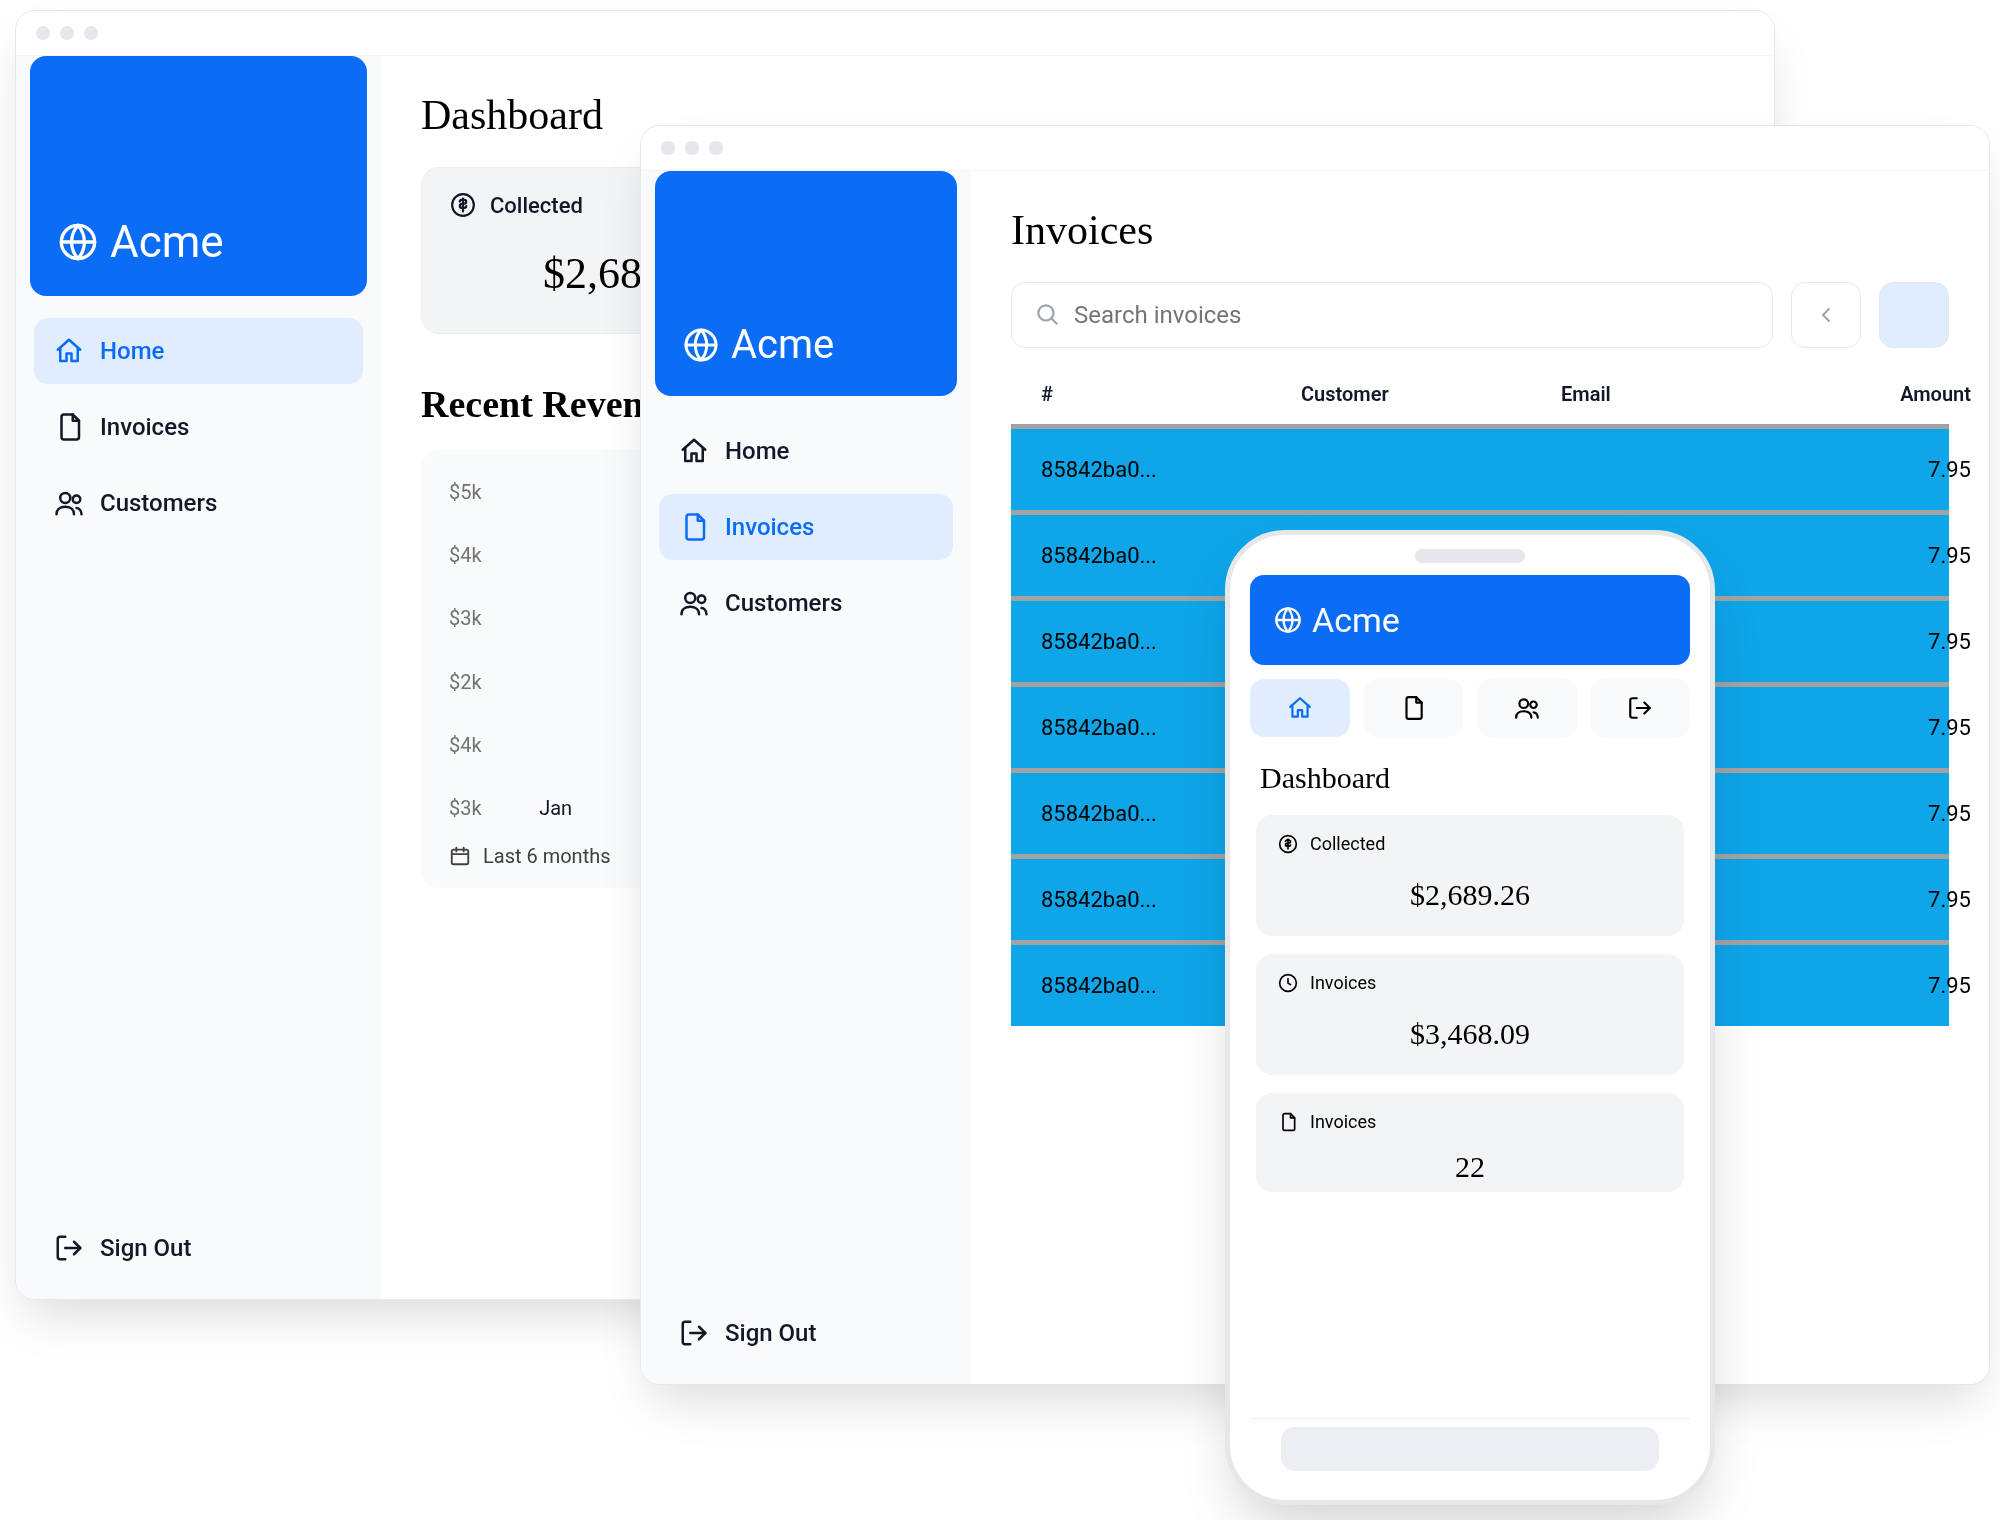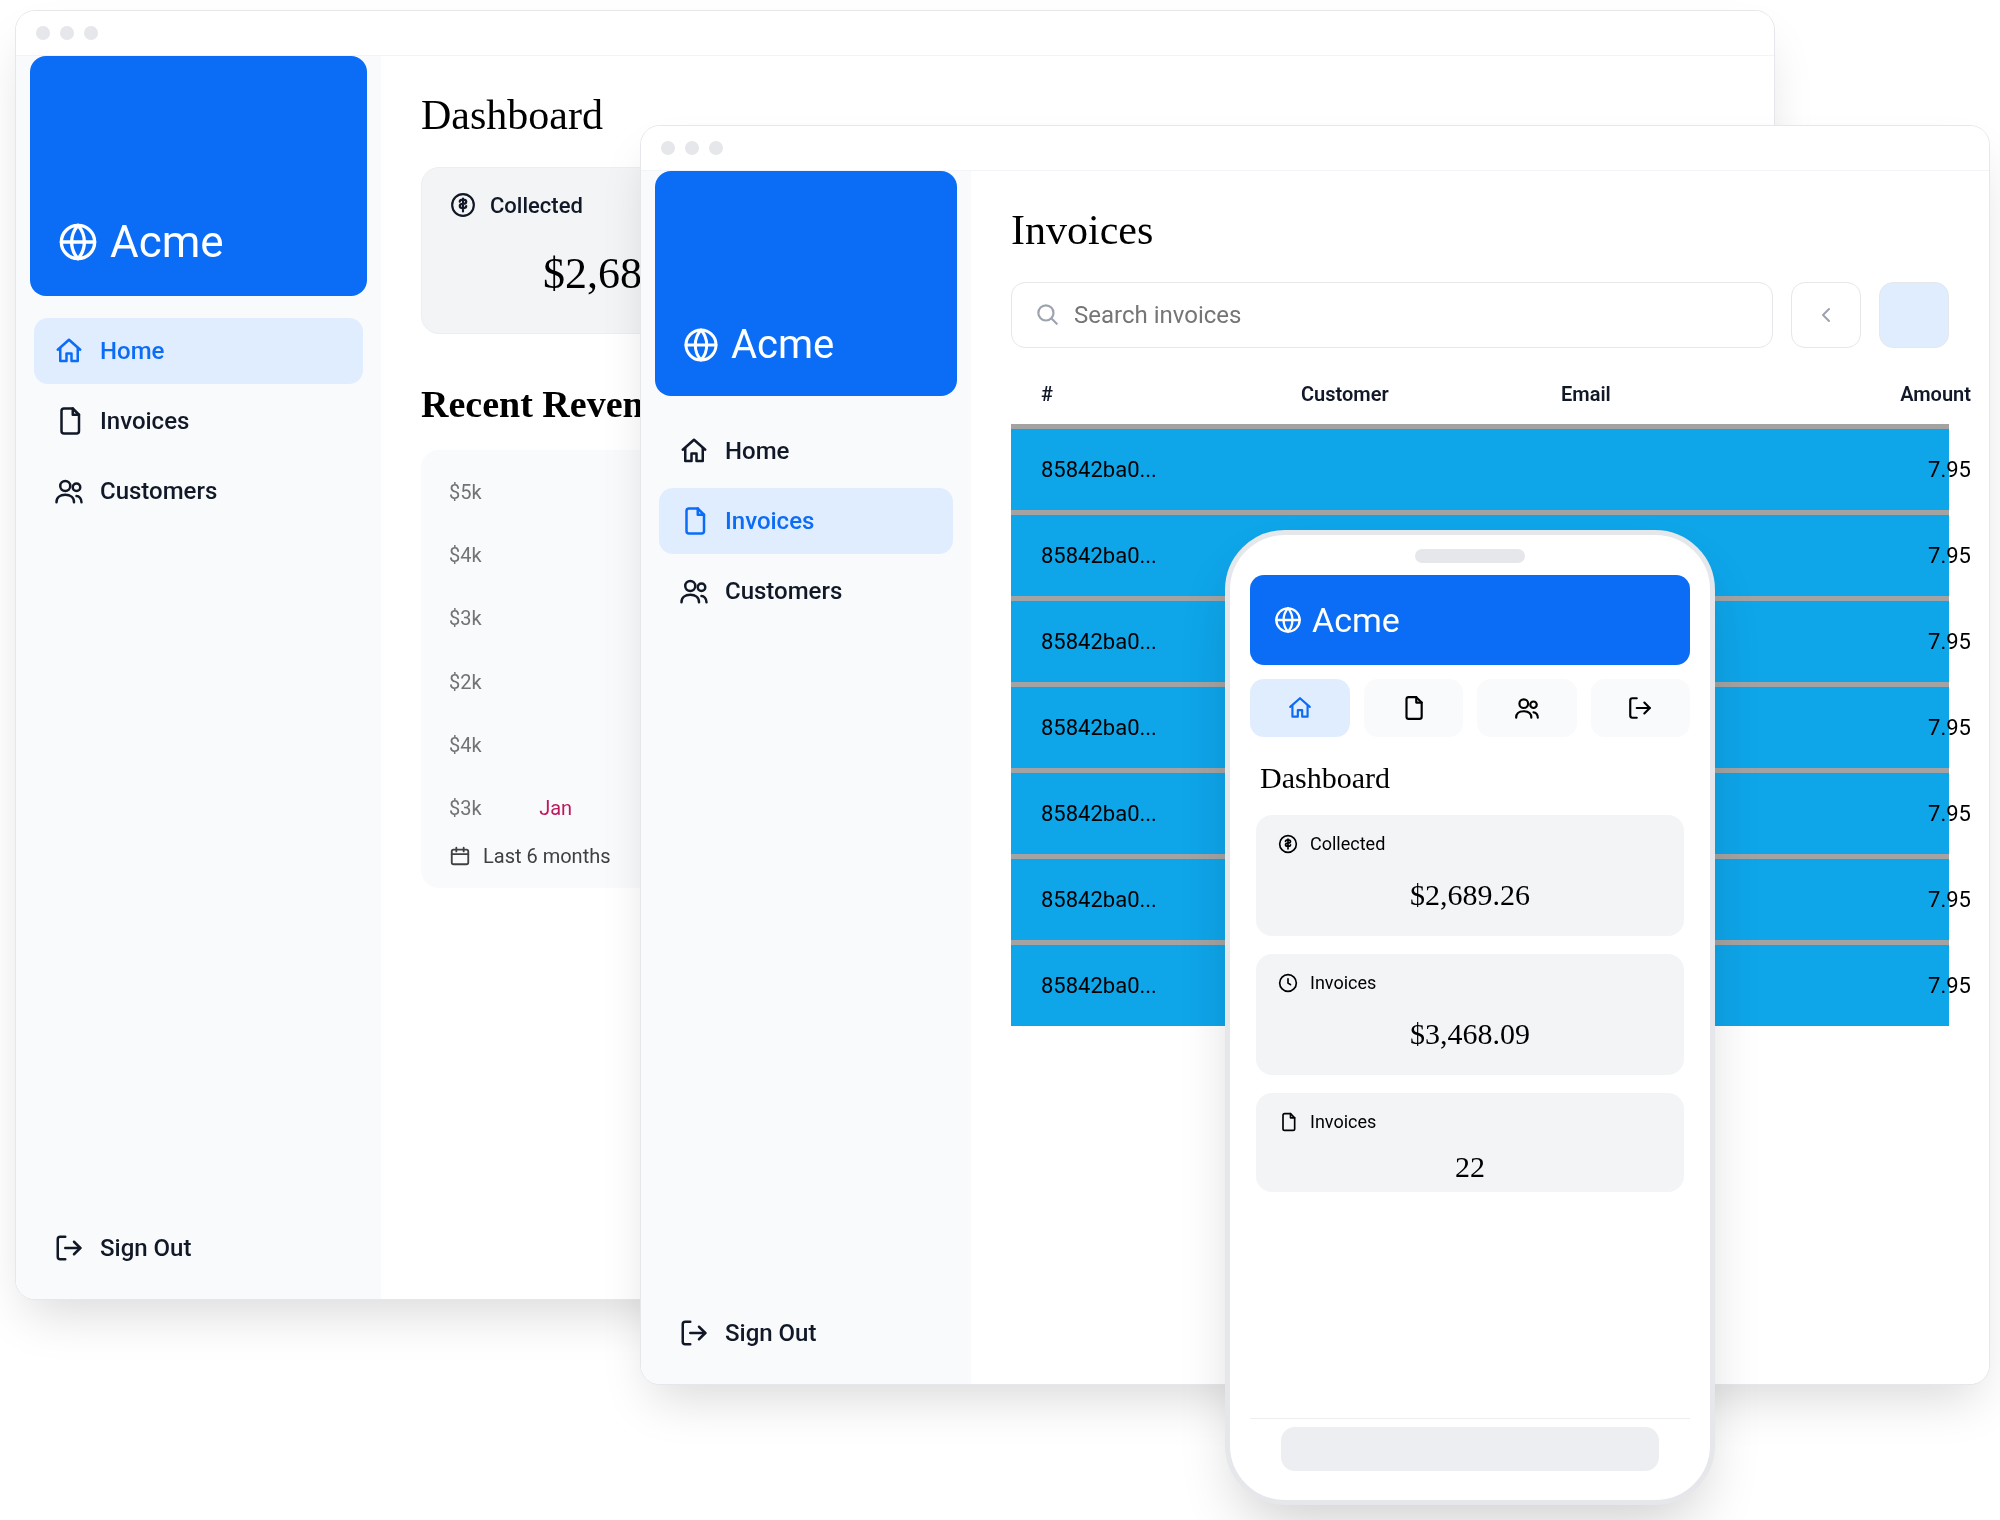--- a/index.html
+++ b/index.html
@@ -10,21 +10,21 @@
 .window{position:absolute;background:#fff;border:1px solid #e5e7eb;border-radius:20px;box-shadow:0 25px 50px -12px rgba(0,0,0,.15);overflow:hidden}
 .titlebar{height:45px;display:flex;align-items:center;padding:0 20px;gap:10px;background:#fff;border-bottom:1px solid #f1f5f9}
 .dot{width:14px;height:14px;border-radius:50%;background:#e5e7eb}
 .body{display:flex;height:calc(100% - 45px);background:#fff}
 
 
 .sidebar{width:365px;background:#f9fafb;padding:0 18px 18px 18px;display:flex;flex-direction:column}
 .logo{background:#0b6cf6;border-radius:16px;height:240px;margin:0 -4px 22px -4px;display:flex;align-items:flex-end;padding:28px}
 .logo.small{height:225px}
 .logo .brand{color:#fff;font-size:44px;display:flex;align-items:center;gap:12px}
-.nav{display:flex;flex-direction:column;gap:4px}
+.nav{display:flex;flex-direction:column;gap:10px}
 .nav-item{display:flex;align-items:center;gap:16px;padding:18px 20px;border-radius:14px;font-size:24px;font-weight:500;color:#111827;cursor:pointer}
 .nav-item.active{background:#e0edff;color:#0b6cf6}
 .nav-item svg{width:30px;height:30px;flex:none}
 .grow{flex:1;background:#f9fafb;border-radius:14px;margin-top:10px}
 .signout{display:flex;align-items:center;gap:16px;padding:18px 20px;border-radius:14px;font-size:24px;font-weight:500;color:#111827;cursor:pointer;margin-top:12px}
 
 
 .main{flex:1;padding:35px 40px;overflow:hidden}
 h1.serif{font-size:42px;font-weight:400;margin-bottom:28px}
 
@@ -35,21 +35,21 @@
 .section-title{font-size:38px;margin:48px 0 24px}
 
 
 .chart-wrap{background:#f8fafc;border-radius:18px;padding:30px 28px 20px}
 .chart{display:flex;align-items:flex-end;gap:24px;height:340px;position:relative}
 .yaxis{display:flex;flex-direction:column;justify-content:space-between;height:100%;margin-right:10px}
 .ytick{font-size:20px;color:#737373}
 .bars{display:flex;align-items:flex-end;gap:30px;height:100%}
 .barcol{display:flex;flex-direction:column;align-items:center;gap:14px}
 .bar{width:80px;background:#c7dbff;border-radius:8px 8px 0 0}
-.xlabel{font-size:20px;color:#be185d}
+.xlabel{font-size:20px;color:#0f172a}
 .chart-foot{display:flex;align-items:center;gap:12px;color:#404040;font-size:20px;margin-top:24px}
 
 
 .searchrow{display:flex;gap:18px;margin-bottom:34px}
 .searchbox{flex:1;display:flex;align-items:flex-start;gap:14px;border:1px solid #e5e7eb;border-radius:14px;padding:18px 22px;background:#fff}
 .searchbox input{border:none;outline:none;font-size:24px;width:100%;color:#6b7280;background:transparent}
 .pagerbtn{width:70px;border:1px solid #e5e7eb;border-radius:14px;display:flex;align-items:center;justify-content:center;color:#9ca3af;background:#fff}
 .pagerbtn.blue{background:#e0edff;color:#0b6cf6}
 .thead{display:grid;grid-template-columns:260px 260px 260px 190px 200px;padding:0 30px 18px;font-size:20px;font-weight:600;color:#111827}
 .trow{display:grid;grid-template-columns:260px 260px 260px 190px 200px;padding:28px 30px;border-top:5px solid #a3a3a3;font-size:22px;background:#0ea5e9}

